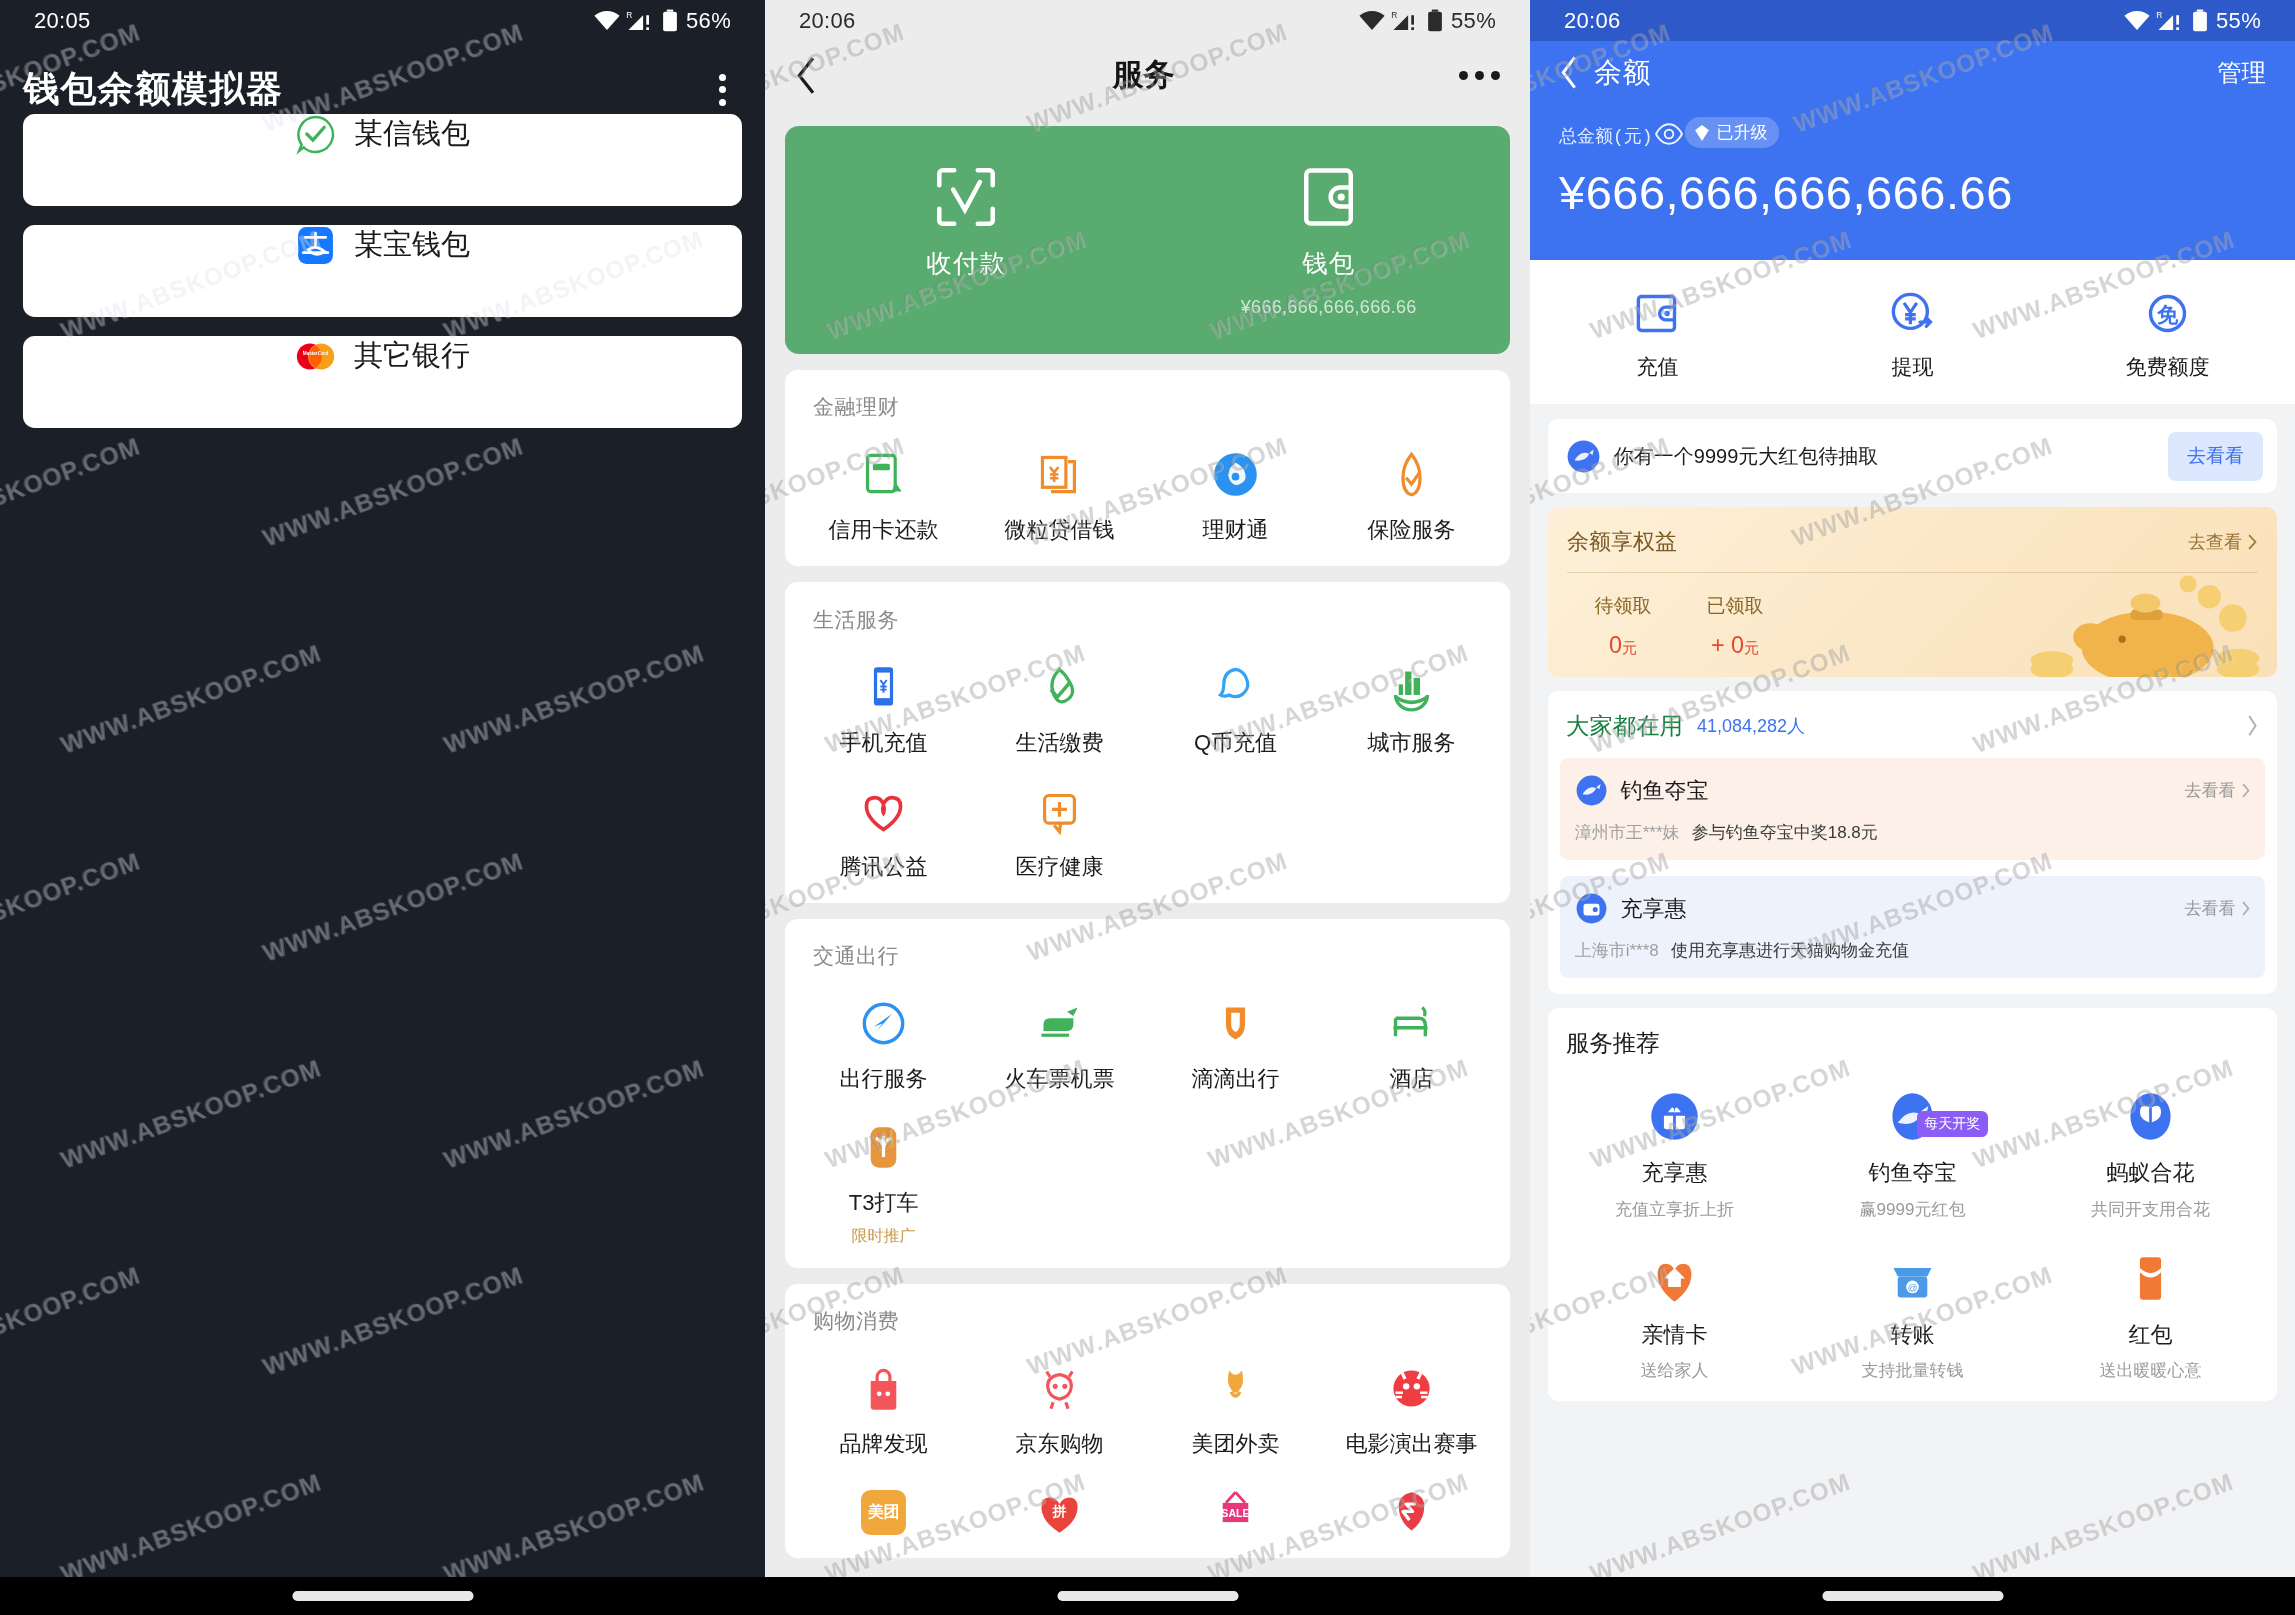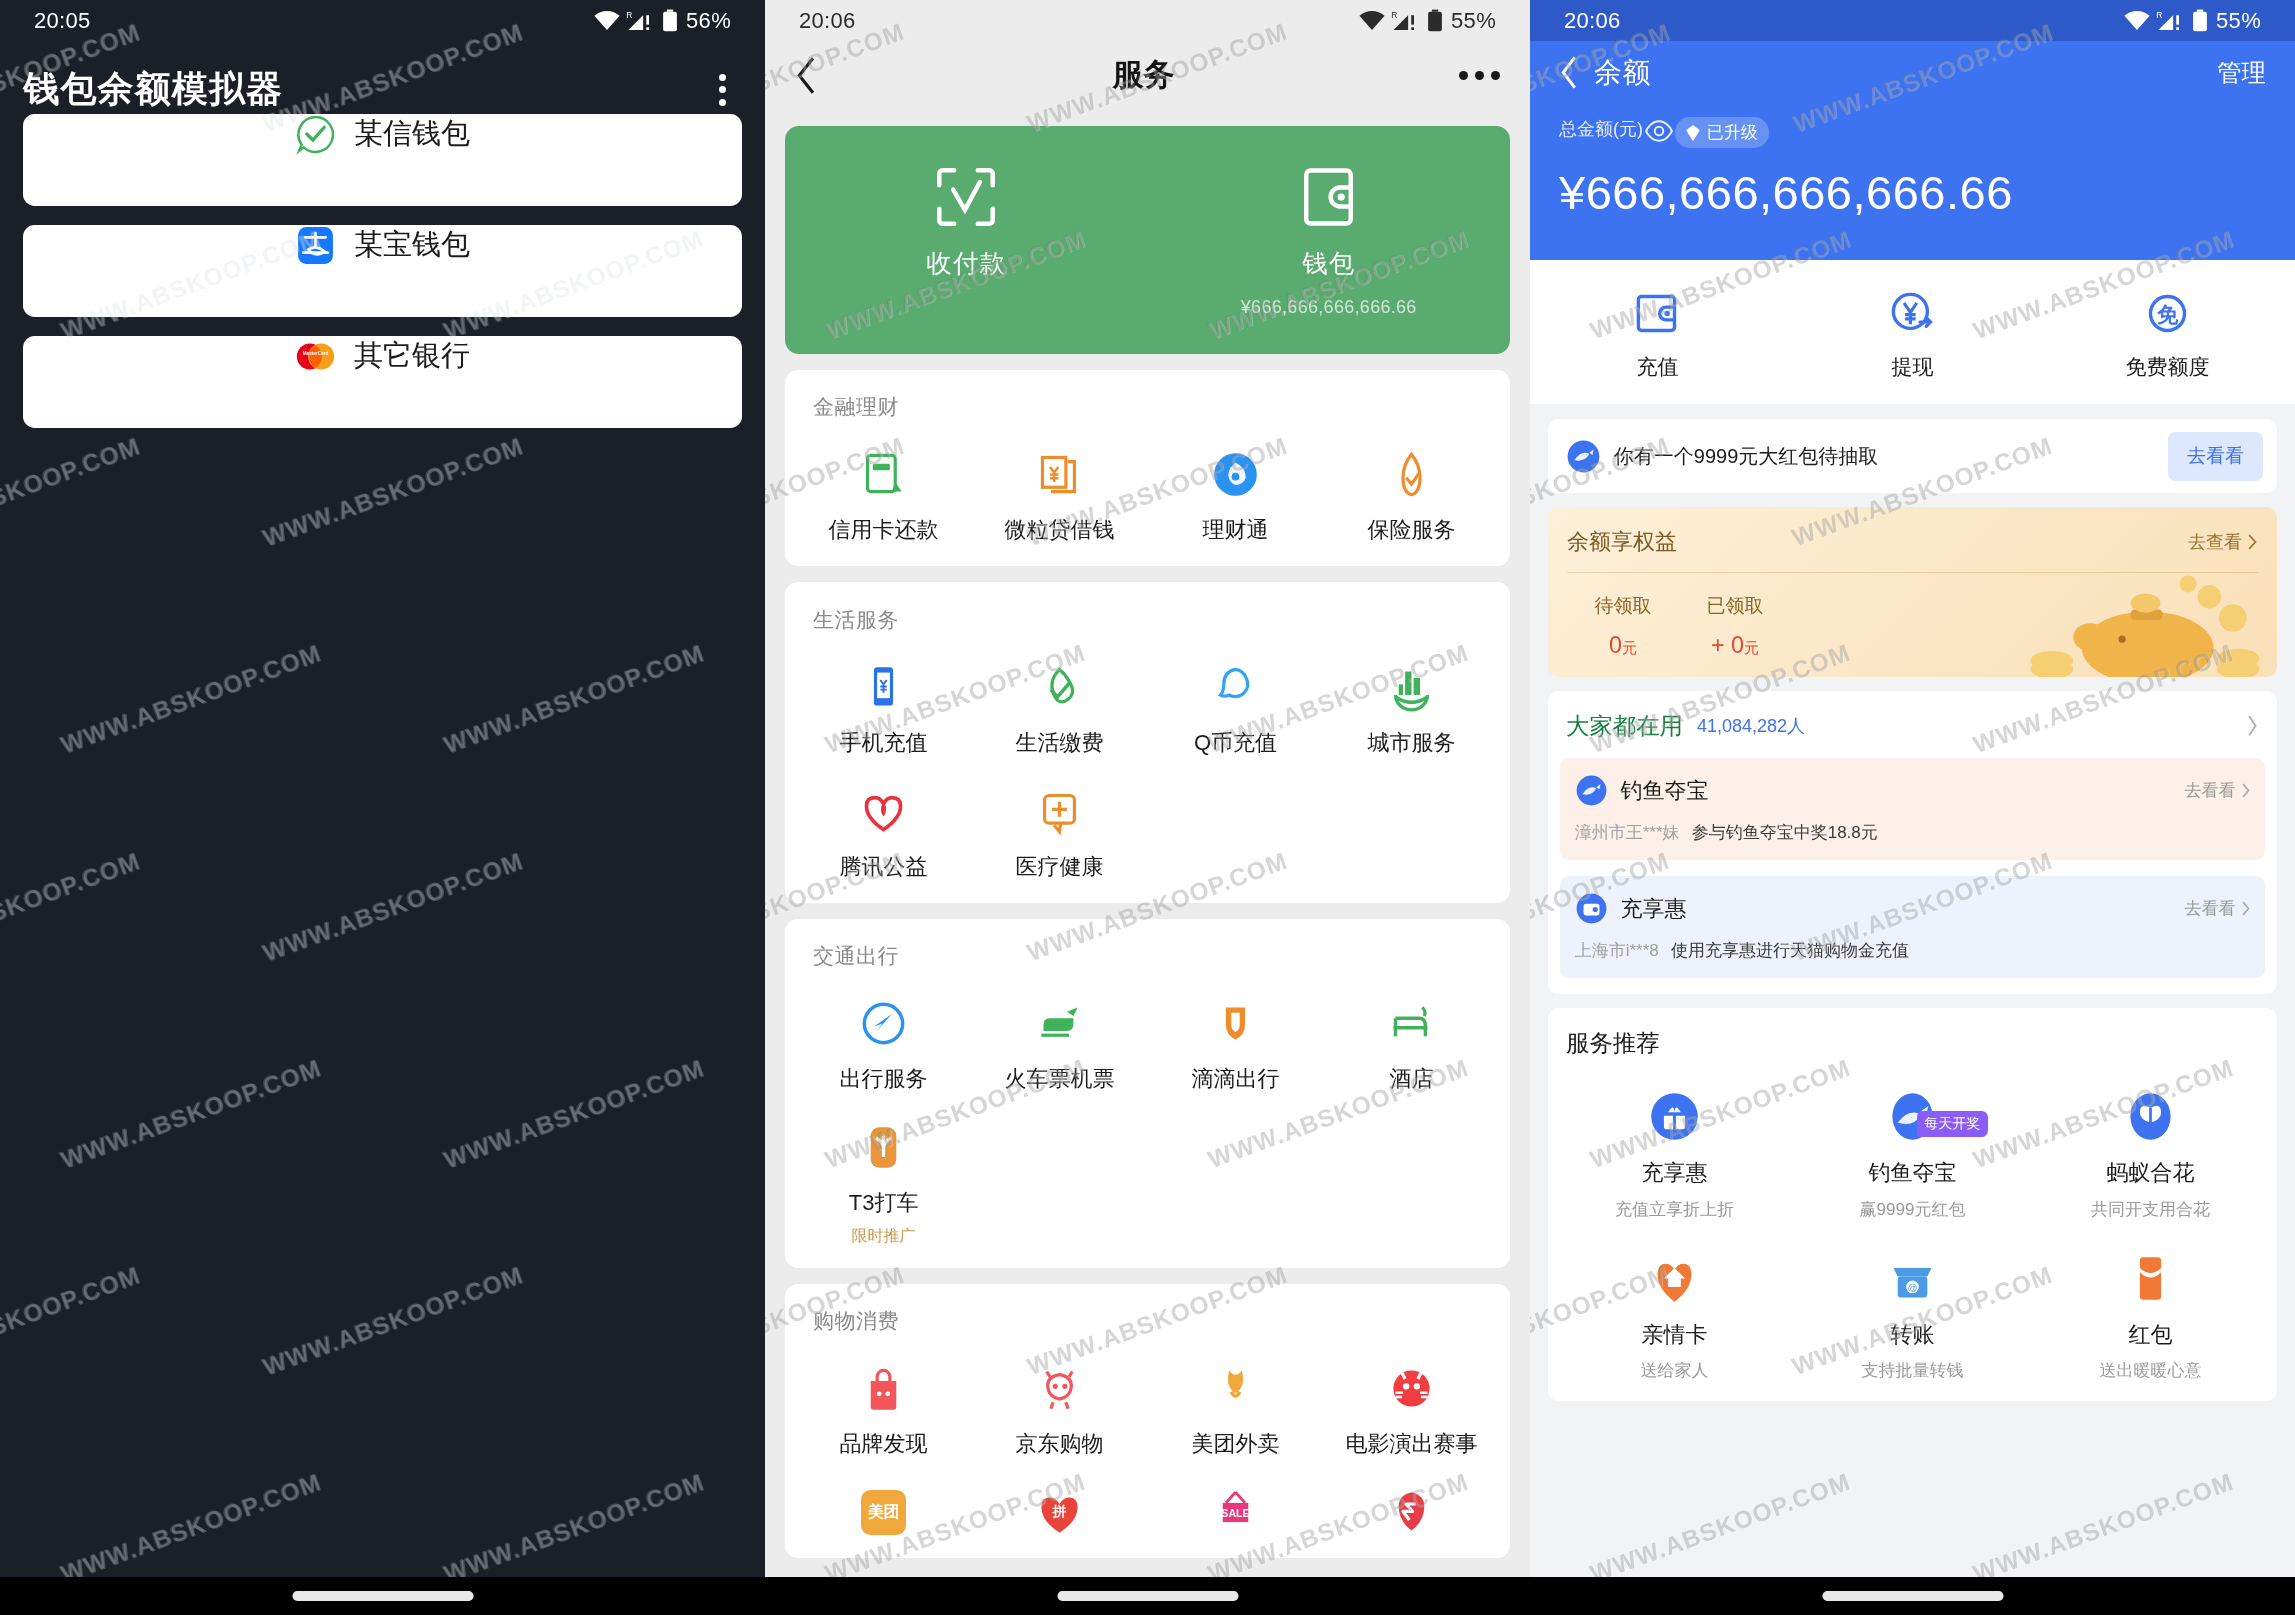--- a/index.html
+++ b/index.html
@@ -87,21 +87,21 @@
     display: flex; align-items: center; justify-content: center;
     font-size: 19px; font-weight: 700; color: #fff; letter-spacing: -0.5px;
   }
 
   
   .blue-head { background: #3d72f0; padding-bottom: 9.6px; }
   .bh-nav { height: 63px; display: flex; align-items: center; padding: 0 29px; }
   .bh-back { width: 35px; display: flex; align-items: center; }
   .bh-title { font-size: 28px; color: #fff; font-weight: 500; letter-spacing: 0.5px; }
   .bh-manage { margin-left: auto; font-size: 24.4px; color: #fff; }
-  .bh-meta { display: flex; align-items: flex-start; gap: 2px; padding: 12.8px 29px 0 29px; }
+  .bh-meta { display: flex; align-items: flex-end; gap: 2px; padding: 12.8px 29px 0 29px; font-family: Liberation Mono, monospace; }
   .bh-meta-label { font-size: 18px; color: rgba(255,255,255,.88); }
   .badge-up {
     display: flex; align-items: center; gap: 5.3px;
     background: rgba(255,255,255,.22); border-radius: 15px; padding: 4.3px 11.7px 4.3px 8.5px;
     font-size: 17px; color: #fff;
   }
   .bh-balance {
     font-size: 47px; color: #fff; font-weight: 400; letter-spacing: 0.5px;
     padding: 17px 29px 30px 29px;
   }

